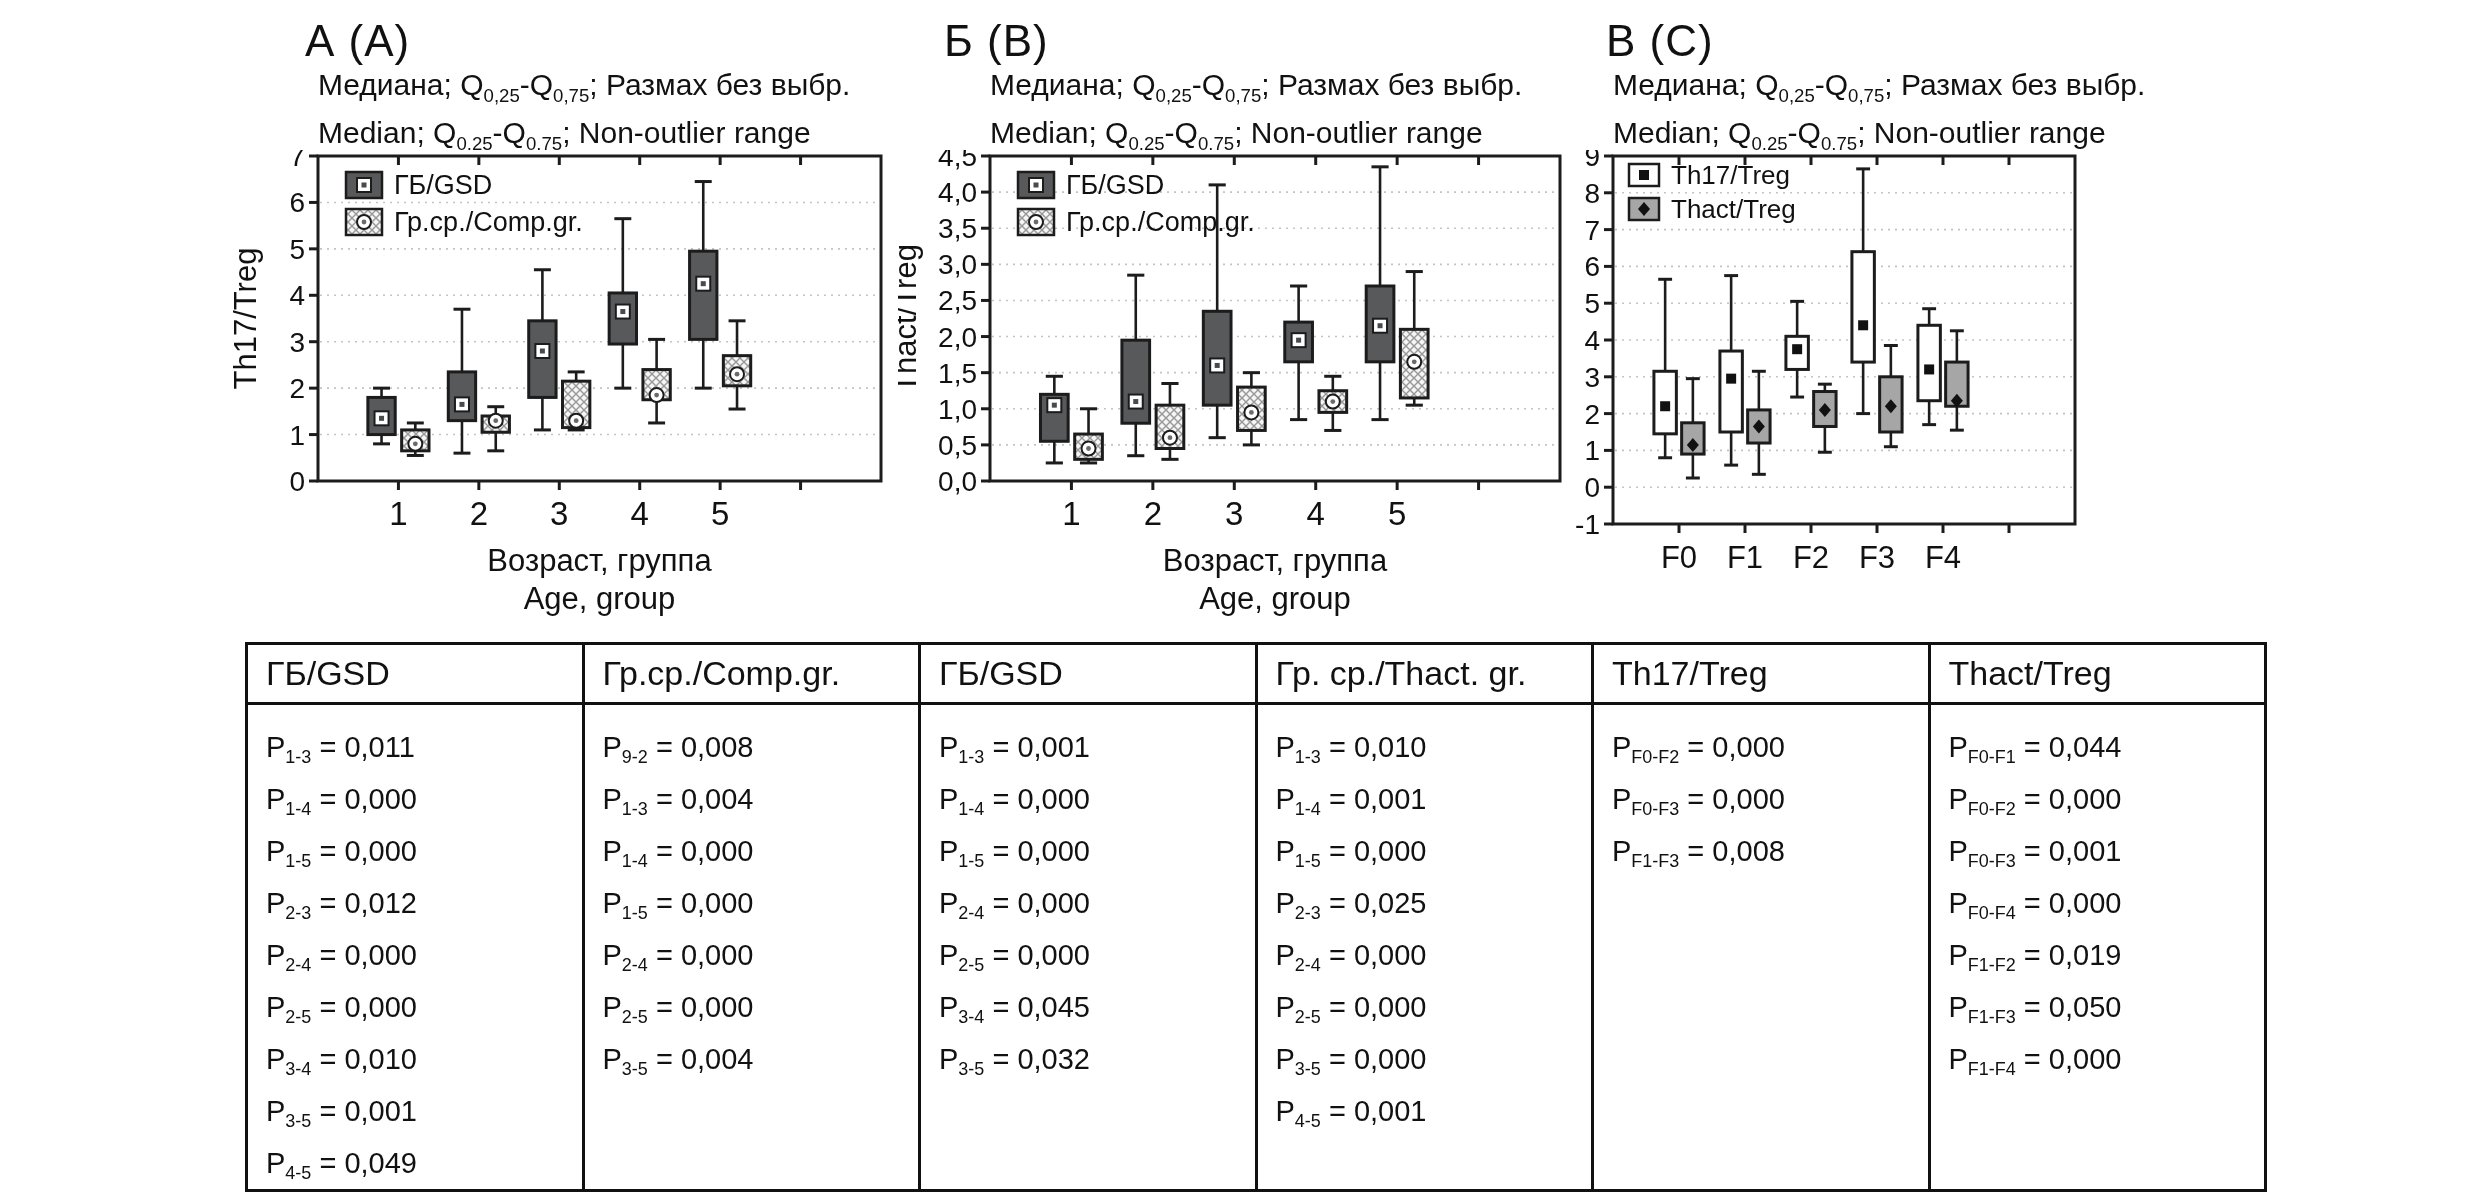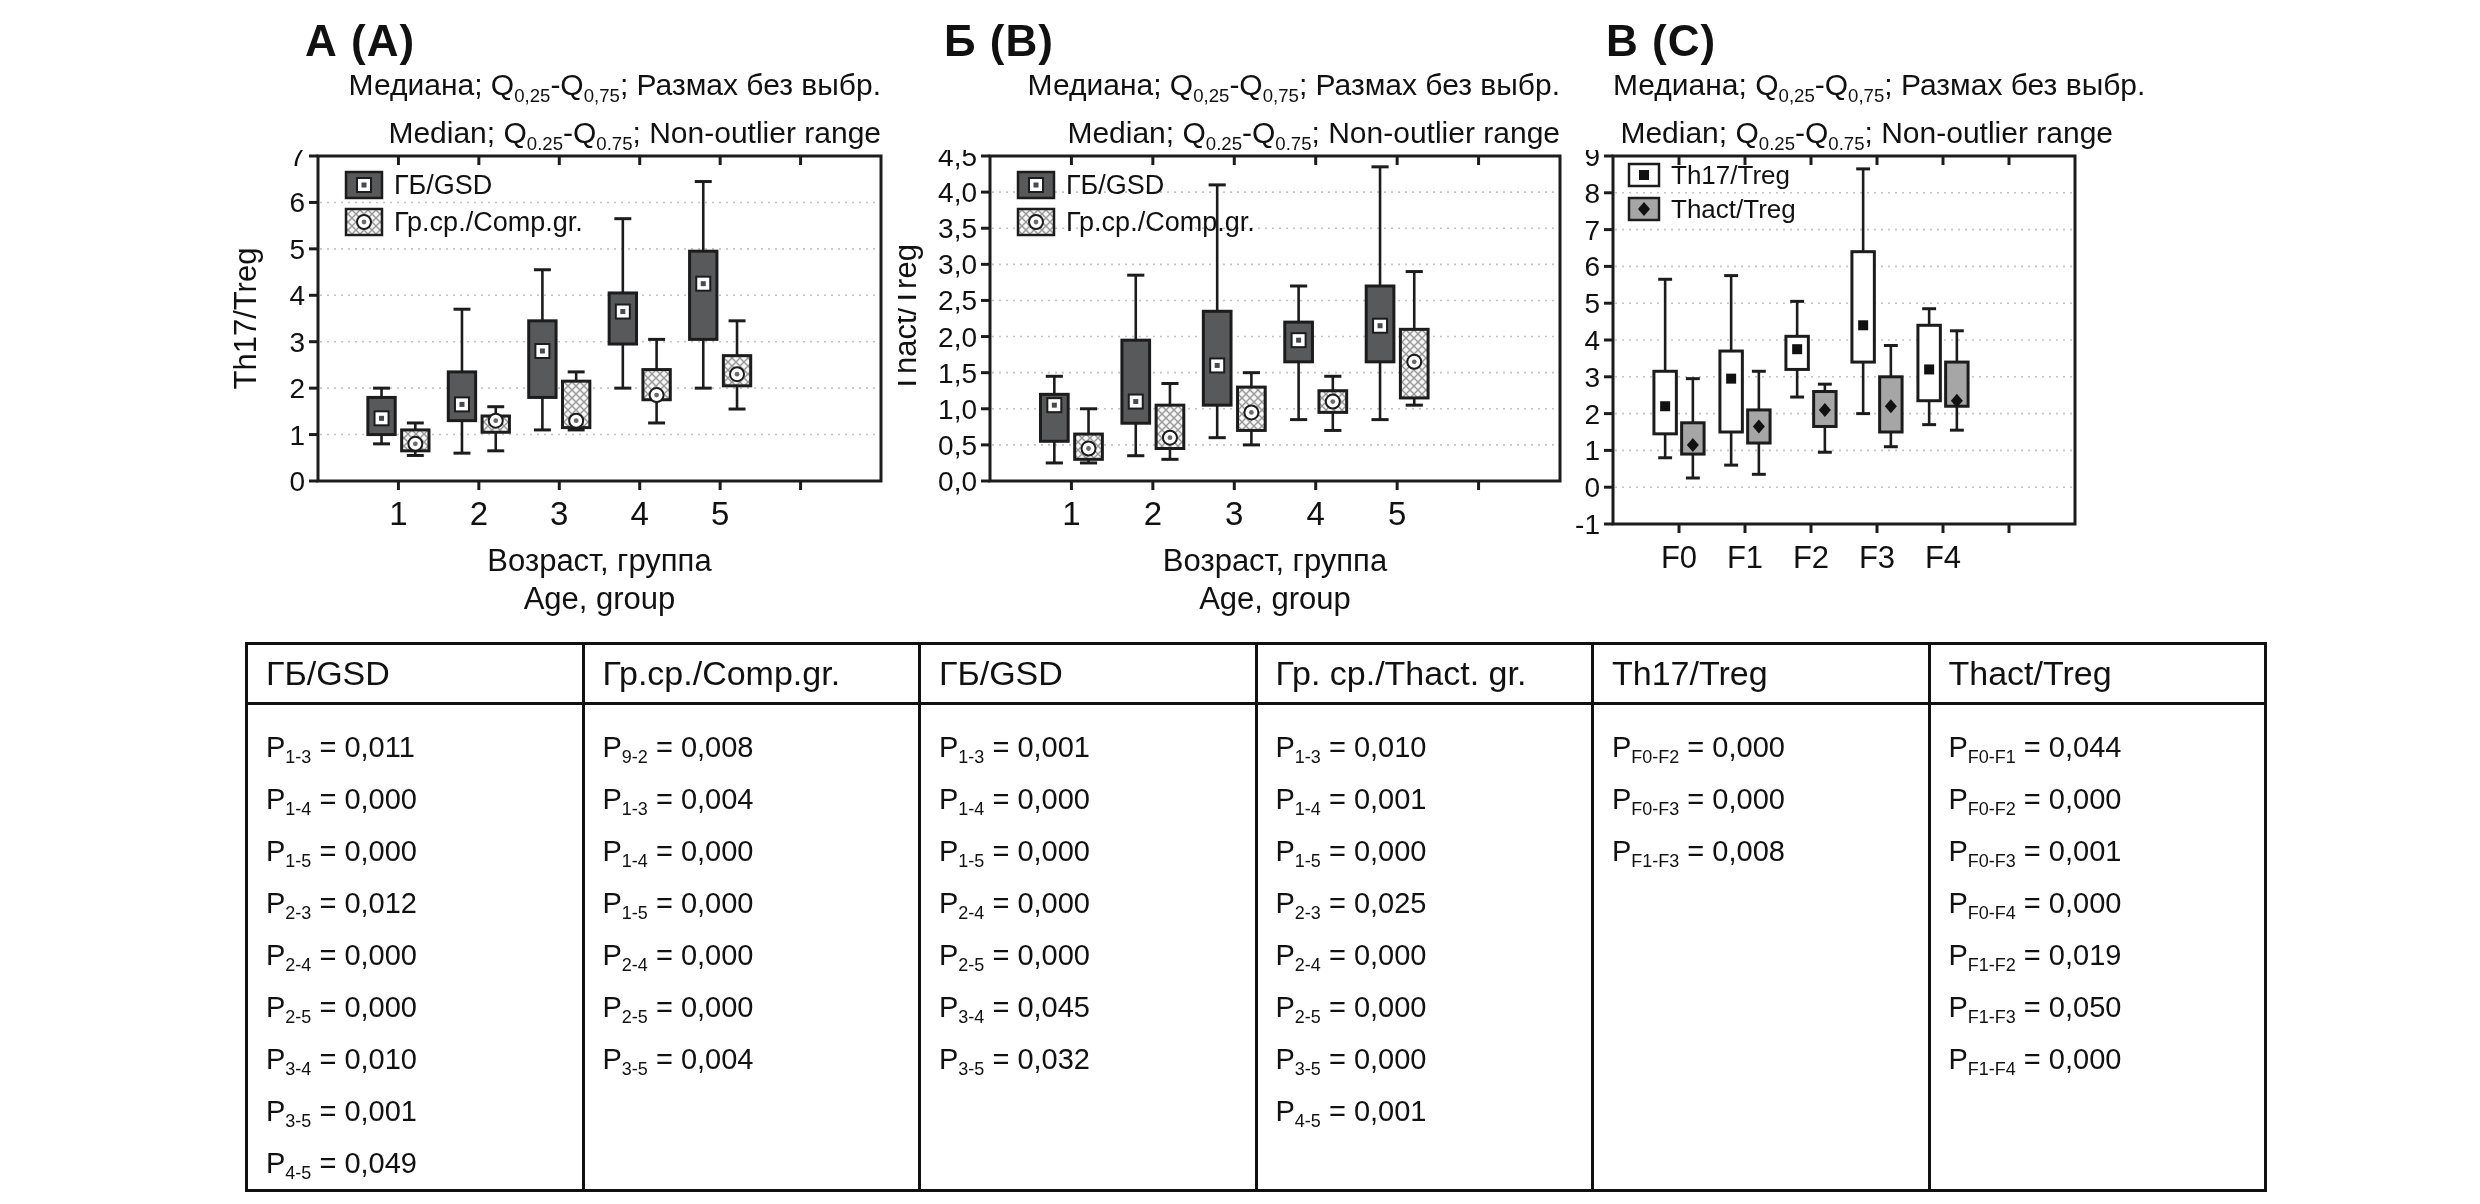--- a/index.html
+++ b/index.html
@@ -1,21 +1,21 @@
 <!DOCTYPE html>
 <html><head>
 <meta charset="utf-8">
 <style>
   *{box-sizing:border-box}
   html,body{margin:0;padding:0}
   body{font-family:"Liberation Sans",sans-serif;color:#111;background:#fff}
   .page{position:relative;width:2480px;height:1204px;background:#ffffff;overflow:hidden}
   .panel{position:absolute;top:14px}
-  .plabel{position:absolute;top:2px;font-size:44px;font-weight:bold;letter-spacing:1px;white-space:nowrap}
-  .ptitle{position:absolute;top:52px;text-align:right;font-size:30px;line-height:37px;white-space:nowrap}
+  .plabel{position:absolute;top:2px;font-size:44px;font-weight:normal;letter-spacing:1px;white-space:nowrap}
+  .ptitle{position:absolute;top:52px;text-align:left;font-size:30px;line-height:37px;white-space:nowrap}
   sub{font-size:0.62em;vertical-align:-0.35em;letter-spacing:0}
   svg.chart{position:absolute;top:136px;left:0}
   .ptable{position:absolute;left:245px;top:642px;width:2022px;height:538px}
   .ptable table{border-collapse:collapse;width:100%;height:100%;table-layout:fixed;border:3px solid #111}
   .ptable th,.ptable td{border:3px solid #111;padding:0 18px;font-weight:normal}
   .ptable th{height:60px;font-size:34px;text-align:left;vertical-align:middle}
   .ptable td{vertical-align:top;padding-top:16px;font-size:29px}
   .pv{line-height:52px;height:52px;white-space:nowrap}
 </style>
 </head>

